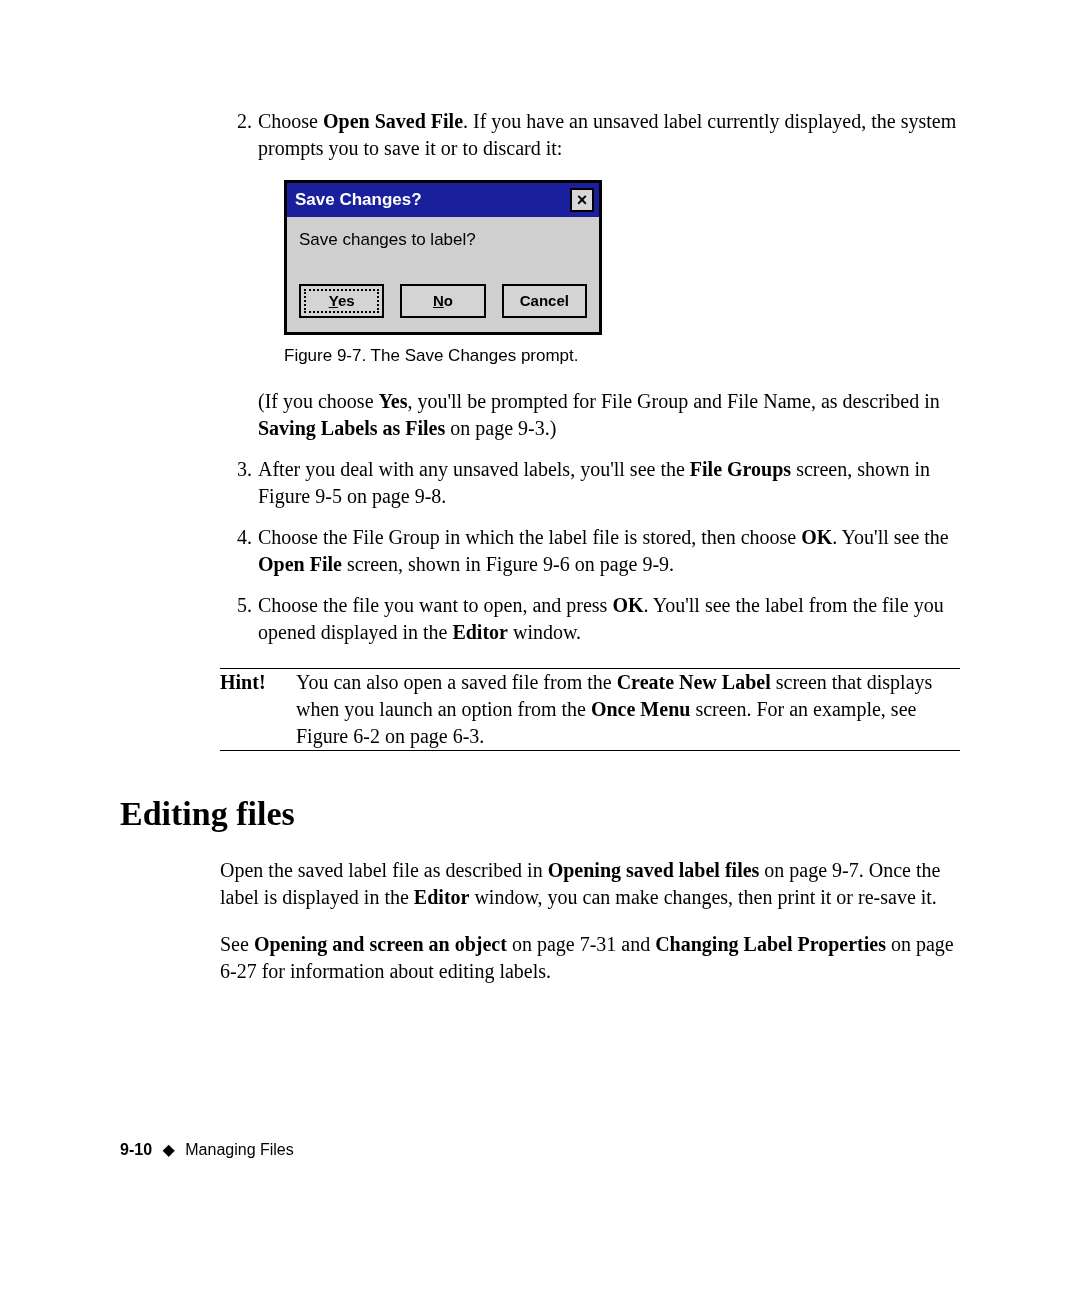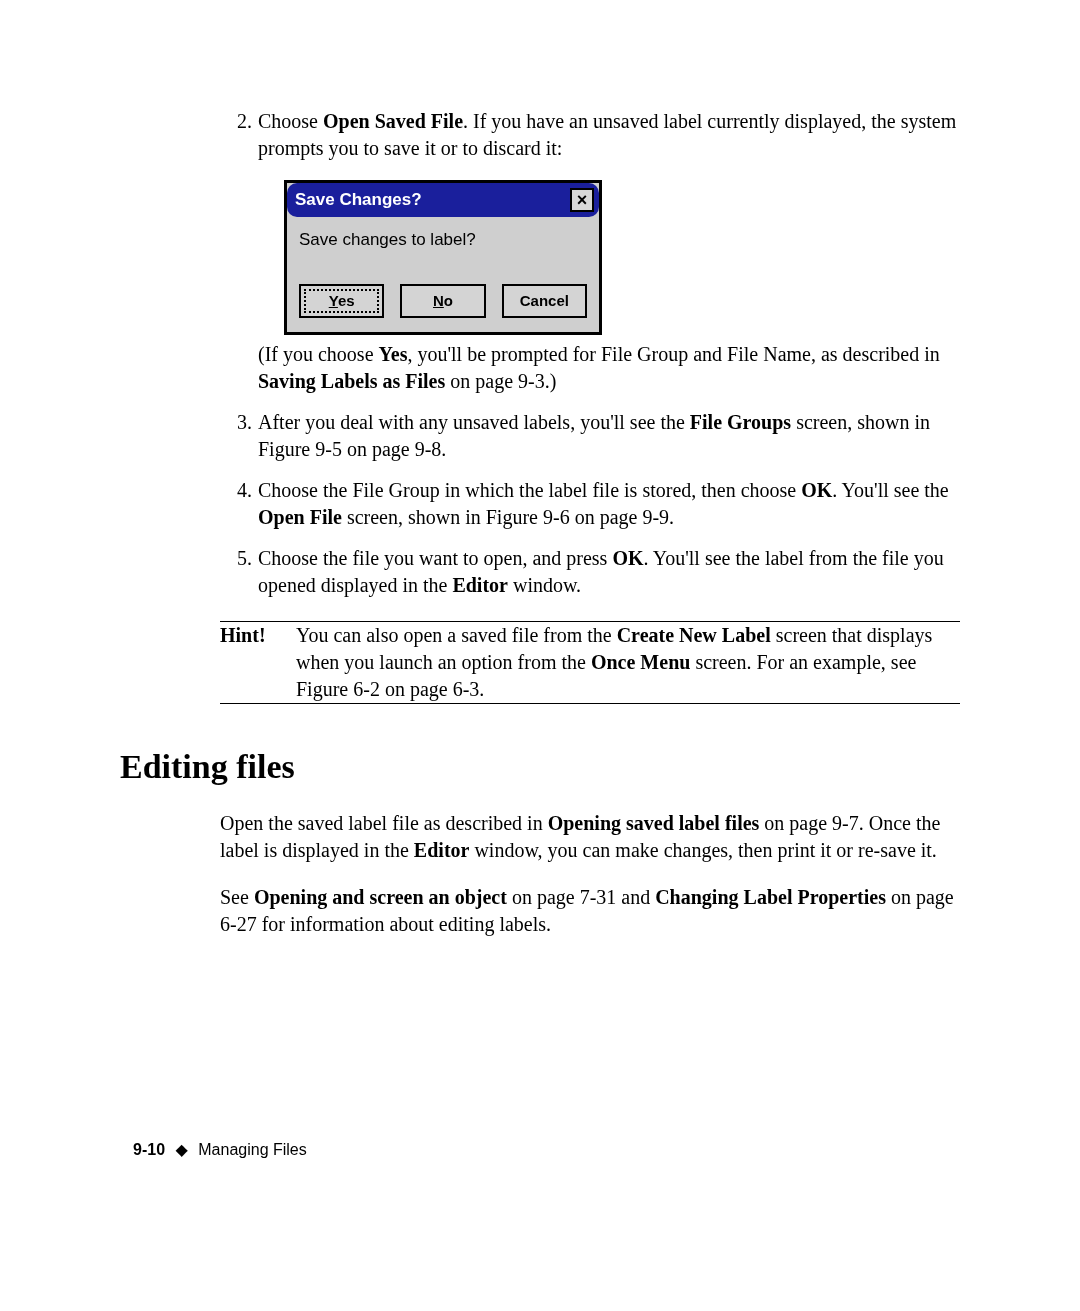--- a/index.html
+++ b/index.html
@@ -46,21 +46,20 @@
   }
   .dlg-title {
     background: #1a1f9c;
     color: #fff;
     display: flex;
     align-items: center;
     justify-content: space-between;
     padding: 5px 5px 5px 8px;
     font-weight: 700;
     font-size: 17px;
-    border-radius: 10px;
   }
   .dlg-close {
     background: #d8d8d8;
     border: 2px solid #000;
     width: 24px;
     height: 24px;
     display: flex;
     align-items: center;
     justify-content: center;
     font-size: 18px;
@@ -116,21 +115,21 @@
 
   h2.section {
     font-family: Liberation Serif, serif;
     font-size: 34px;
     font-weight: 700;
     margin: 40px 0 14px 0;
   }
 
   .footer {
     position: absolute;
-    left: 133px;
+    left: 120px;
     bottom: 150px;
     font-family: Arial, Helvetica, sans-serif;
     font-size: 16px;
   }
   .footer .pnum { font-weight: 700; }
   .footer .diamond { margin: 0 6px; }
 </style>
 </head>
 <body>
 
@@ -154,20 +153,21 @@
         <div class="dlg-body">
           <div class="dlg-msg">Save changes to label?</div>
           <div class="dlg-buttons">
             <div class="dlg-btn default"><span class="mnemonic">Y</span><span>es</span></div>
             <div class="dlg-btn"><span class="mnemonic">N</span><span>o</span></div>
             <div class="dlg-btn">Cancel</div>
           </div>
         </div>
       </div>
     </div>
+    <div class="caption">Figure 9-7. The Save Changes prompt.</div>
 
     <div class="ol-item">
       <div class="ol-num"></div>
       <div class="ol-body">
         <span>(If you choose </span><span class="bold">Yes</span><span>, you'll be prompted for File Group and File Name, as described in </span><span class="bold">Saving Labels as Files</span><span> on page 9-3.)</span>
       </div>
     </div>
 
     <div class="ol-item">
       <div class="ol-num">3.</div>

